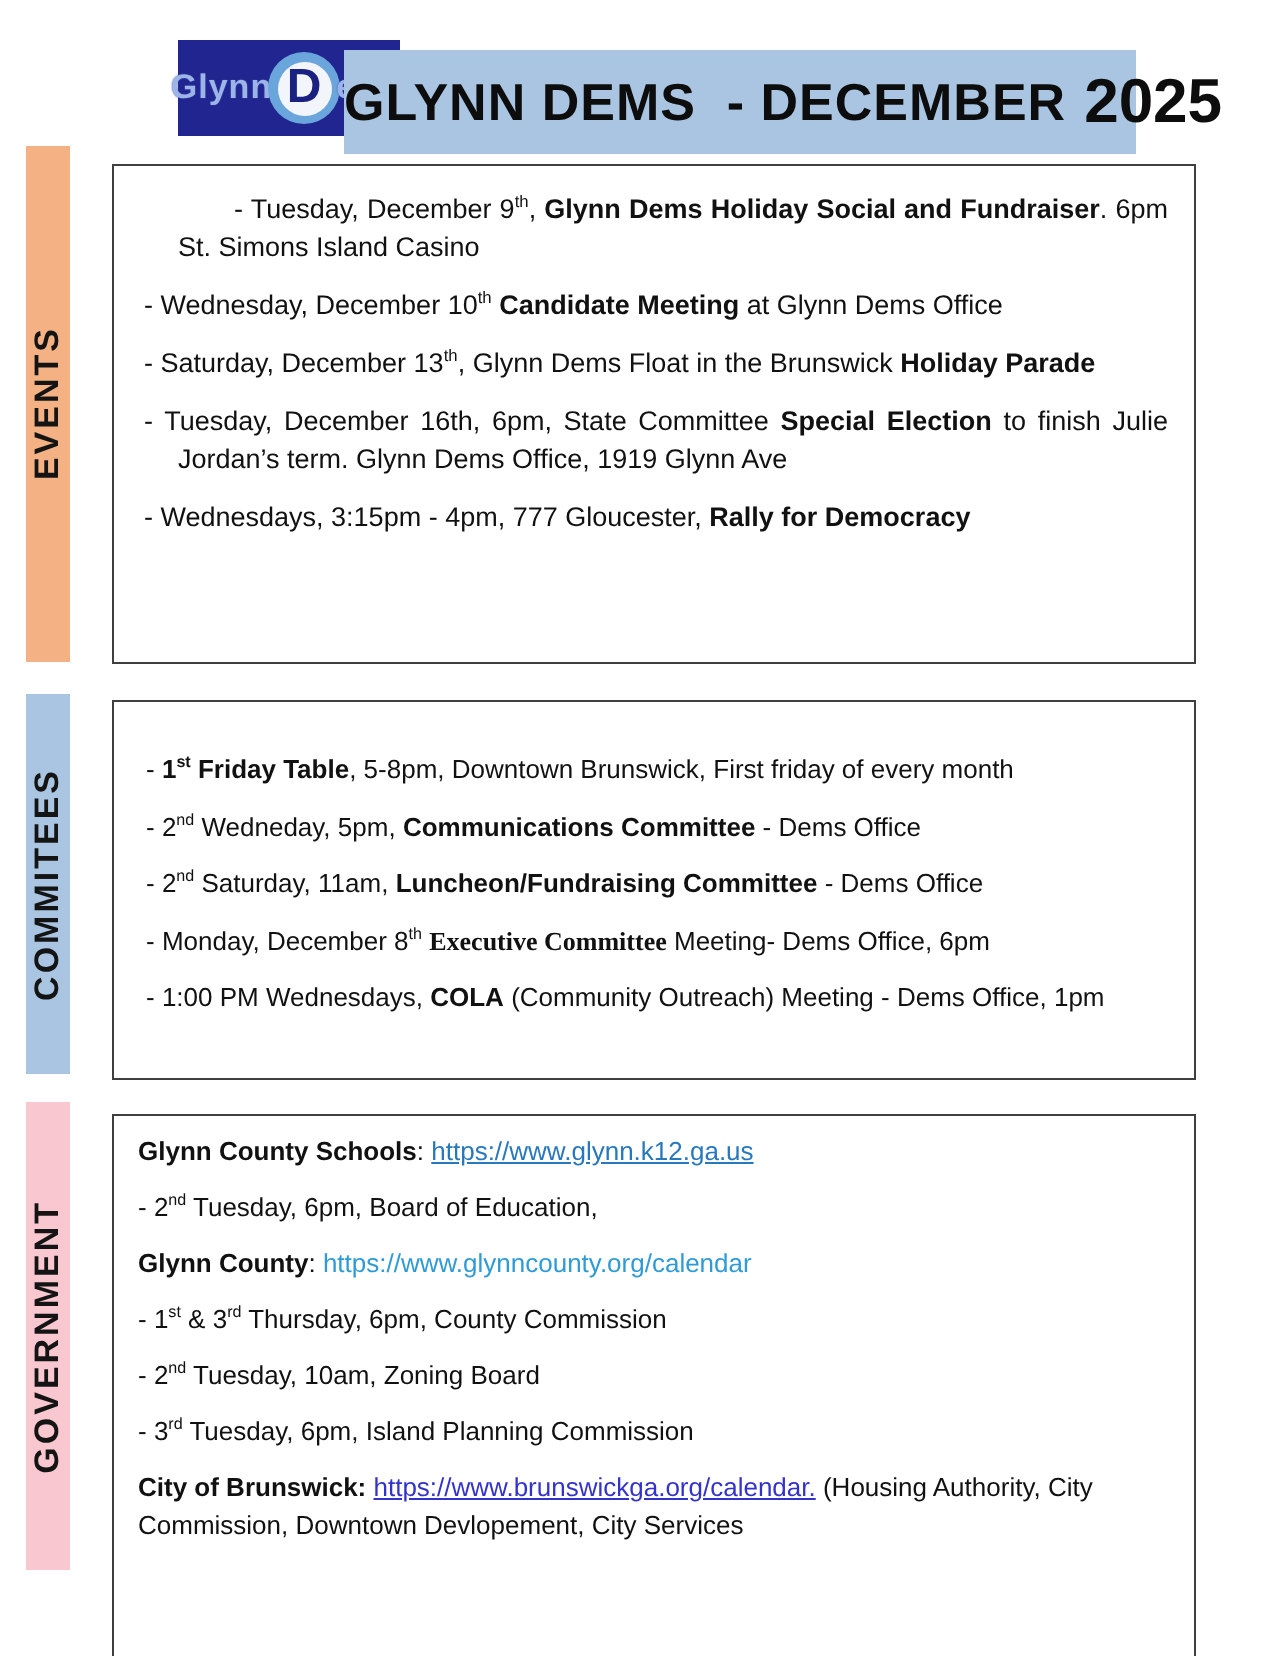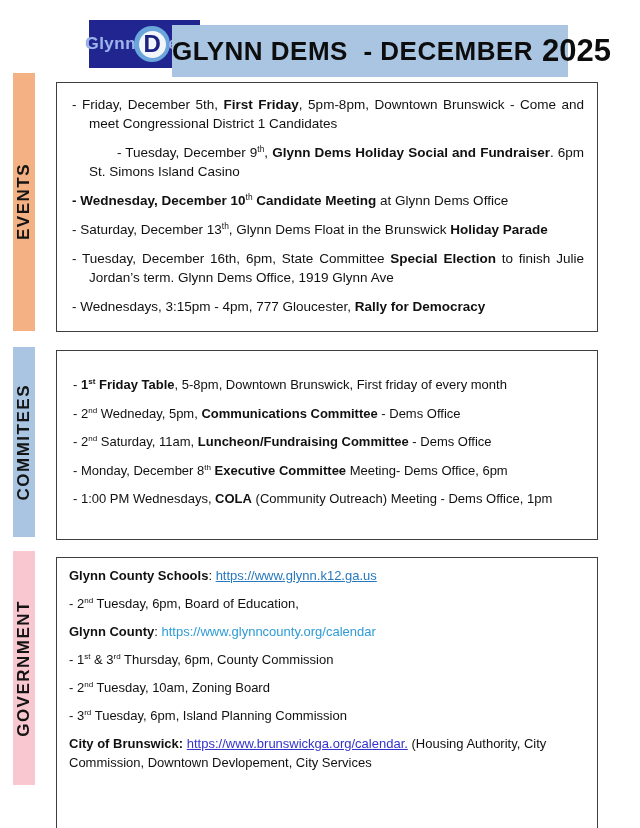--- a/index.html
+++ b/index.html
@@ -72,38 +72,37 @@
   <div class="banner" style="background: rgb(169, 197, 226);">
     <span class="banner-title">GLYNN DEMS  - DECEMBER</span>
     <span class="banner-year">2025</span>
   </div>
 
   <div class="side-bar bar-events" style="background: rgb(244, 177, 131);">
     <span class="side-label">EVENTS</span>
   </div>
   <div class="content-box box-events">
     <ul class="plain">
-      <li><span style="text-decoration: none;">-  Friday, December 5th, </span><span style="font-weight: bold; text-decoration: none;">First Friday</span><span style="text-decoration: none;">, 5pm-8pm, Downtown Brunswick - Come and meet Congressional District 1 Candidates</span></li>
       <li><span style="text-decoration: none; margin-left: 45px;">-  Tuesday, December 9</span><sup style="text-decoration: none;">th</sup><span style="text-decoration: none;">, </span><span style="font-weight: bold; text-decoration: none;">Glynn Dems Holiday Social and Fundraiser</span><span style="text-decoration: none;">. 6pm St. Simons Island Casino</span></li>
-      <li><span style="text-decoration: none; font-weight: bold;">- Wednesday, December 10</span><sup style="text-decoration: none;">th</sup><span style="text-decoration: none;"> </span><span style="font-weight: bold; text-decoration: none;">Candidate Meeting</span><span style="text-decoration: none;"> at Glynn Dems Office</span></li>
+      <li><span style="text-decoration: none;">- Wednesday, December 10</span><sup style="text-decoration: none;">th</sup><span style="text-decoration: none;"> </span><span style="font-weight: bold; text-decoration: none;">Candidate Meeting</span><span style="text-decoration: none;"> at Glynn Dems Office</span></li>
       <li><span style="text-decoration: none;">- Saturday, December 13</span><sup style="text-decoration: none;">th</sup><span style="text-decoration: none;">, Glynn Dems Float in the Brunswick </span><span style="font-weight: bold; text-decoration: none;">Holiday Parade</span></li>
       <li><span style="text-decoration: none;">- Tuesday, December 16th, 6pm, State Committee </span><span style="font-weight: bold; text-decoration: none;">Special Election</span><span style="text-decoration: none;"> to finish Julie Jordan’s term. Glynn Dems Office, 1919 Glynn Ave</span></li>
       <li><span style="text-decoration: none;">- Wednesdays, 3:15pm - 4pm, 777 Gloucester, </span><span style="font-weight: bold; text-decoration: none;">Rally for Democracy</span></li>
     </ul>
   </div>
 
   <div class="side-bar bar-committees" style="background: rgb(169, 197, 226);">
     <span class="side-label">COMMITEES</span>
   </div>
   <div class="content-box box-committees">
     <ul class="plain">
       <li><span style="text-decoration: none;">-  </span><span style="font-weight: bold; text-decoration: none;">1</span><sup style="font-weight: bold; text-decoration: none;">st</sup><span style="font-weight: bold; text-decoration: none;"> Friday Table</span><span style="text-decoration: none;">, 5-8pm, Downtown Brunswick, First friday of every month</span></li>
       <li><span style="text-decoration: none;">-  2</span><sup style="text-decoration: none;">nd</sup><span style="text-decoration: none;"> Wedneday, 5pm, </span><span style="font-weight: bold; text-decoration: none;">Communications Committee</span><span style="text-decoration: none;"> - Dems Office</span></li>
       <li><span style="text-decoration: none;">-  2</span><sup style="text-decoration: none;">nd</sup><span style="text-decoration: none; margin-top: 40px;"> Saturday, 11am, </span><span style="font-weight: bold; text-decoration: none;">Luncheon/Fundraising Committee</span><span style="text-decoration: none;"> - Dems Office</span></li>
-      <li><span style="text-decoration: none;">-  Monday, December 8</span><sup style="text-decoration: none;">th</sup><span style="text-decoration: none;"> </span><span style="font-weight: bold; text-decoration: none;">Executive Committee</span><span style="text-decoration: none;"> Meeting- Dems Office, 6pm</span></li>
+      <li><span style="text-decoration: none;">-  Monday, December 8</span><sup style="text-decoration: none;">th</sup><span style="text-decoration: none;"> </span><span style="font-weight: bold; text-decoration: none; font-family: Liberation Serif, serif;">Executive Committee</span><span style="text-decoration: none;"> Meeting- Dems Office, 6pm</span></li>
       <li><span style="text-decoration: none;">- 1:00 PM Wednesdays, </span><span style="font-weight: bold; text-decoration: none;">COLA</span><span style="text-decoration: none;"> (Community Outreach) Meeting - Dems Office, 1pm</span></li>
     </ul>
   </div>
 
   <div class="side-bar bar-government" style="background: rgb(249, 199, 207);">
     <span class="side-label">GOVERNMENT</span>
   </div>
   <div class="content-box box-government">
     <ul class="plain">
       <li><span style="font-weight: bold; text-decoration: none;">Glynn County Schools</span><span style="text-decoration: none;">:  </span><a class="doc-link" style="color: rgb(40, 120, 190); text-decoration: underline;">https://www.glynn.k12.ga.us</a></li>

